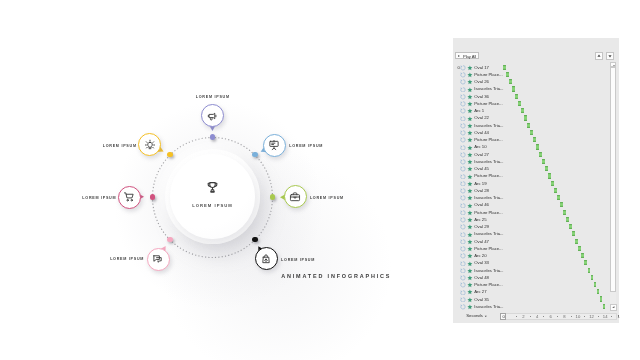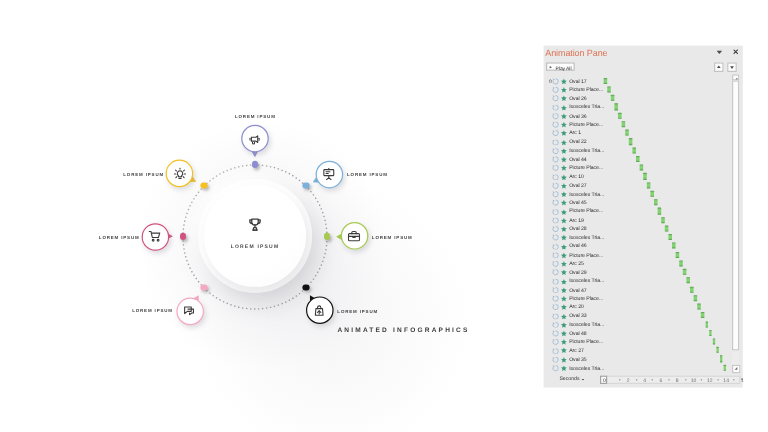--- a/index.html
+++ b/index.html
@@ -210,33 +210,20 @@
               <path d="M19.5 18.5L18 17"></path>
             </svg>
           </div>
         </div>
         <div class="plabel" style="left: 102.747px; top: 143.6px;">LOREM IPSUM</div>
       </div>
     <div id="title">ANIMATED INFOGRAPHICS</div>
   </div>
 
   <div id="pane">
-    <div class="hdr">
-      <div class="t">Animation Pane</div>
-      <div class="caret">
-          <svg viewBox="0 0 12 12" width="100%" height="100%">
-            <path d="M0.5 3.2 L11.5 3.2 L6 9.5 Z" fill="#4b4b4b"></path>
-          </svg>
-        </div>
-      <div class="close">
-          <svg viewBox="0 0 12 12" width="100%" height="100%">
-            <path d="M0.9 0.9 L11.1 11.1 M11.1 0.9 L0.9 11.1" stroke="#3c3c3c" stroke-width="2.6" stroke-linecap="butt"></path>
-          </svg>
-        </div>
-    </div>
     <div id="playall">
       <div class="tri"></div>
       <div class="lab">Play All</div>
     </div>
     <div class="sb" id="sbup">
         <span class="gl">
           <svg viewBox="0 0 12 12" width="100%" height="100%">
             <path d="M6 3.2 L9.2 7.4 L2.8 7.4 Z" fill="#4a4a4a"></path>
           </svg>
         </span>

